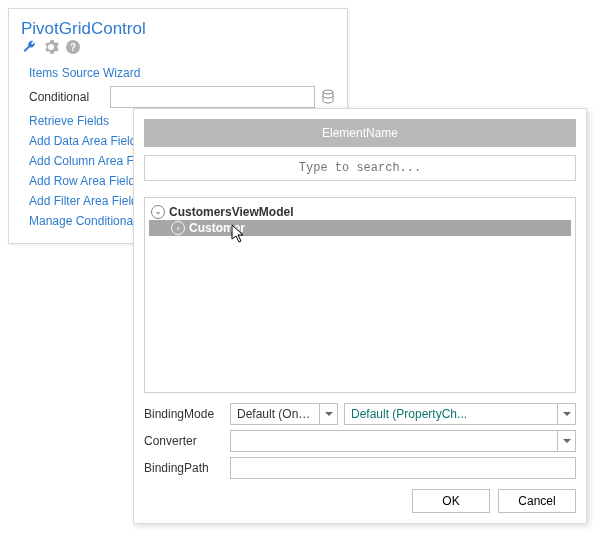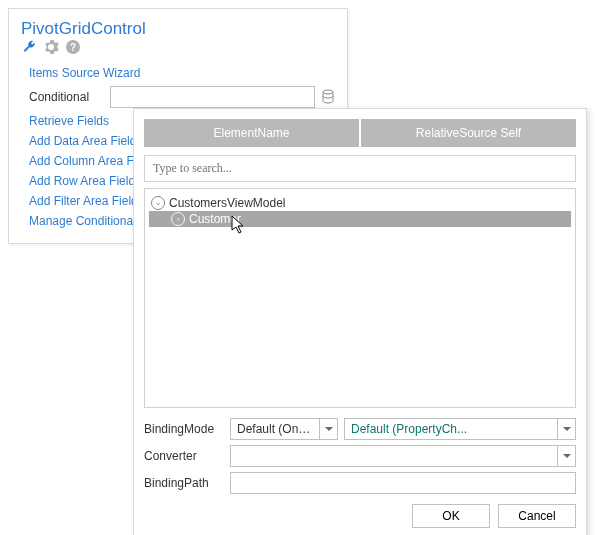--- a/index.html
+++ b/index.html
@@ -80,30 +80,32 @@
     font-size: 12px;
     background: #b9b9b9;
     color: #fff;
     cursor: pointer;
   }
   .tab.active { background: #2f97e8; }
   .search {
     width: 100%;
     border: 1px solid #d0d0d0;
     padding: 5px 8px;
-    font-family: Liberation Serif, serif;
+    font-family: Liberation Mono, monospace;
     font-size: 12px;
     color: #999;
-    margin-bottom: 6px;
+    margin-bottom: 16px;
+    text-align: center;
   }
   .tree {
     border: 1px solid #d0d0d0;
-    height: 220px;
+    height: 196px;
     padding: 6px 4px;
     overflow: auto;
+    font-weight: bold;
   }
   .tree-row {
     display: flex;
     align-items: center;
     padding: 1px 2px;
     font-size: 12px;
     gap: 4px;
     cursor: pointer;
   }
   .tree-row.selected {
@@ -234,21 +236,20 @@
     <div class="tp-link">Add Column Area Field</div>
     <div class="tp-link">Add Row Area Field</div>
     <div class="tp-link">Add Filter Area Field</div>
     <div class="tp-link">Manage Conditional Formatting Rules</div>
   </div>
 </div>
 
 <div class="popup">
   <div class="tabs">
     <div class="tab">ElementName</div>
-    <div class="tab">RelativeSource Self</div>
   </div>
 
   <input class="search" type="text" placeholder="Type to search..." style="">
 
   <div class="tree" style="position:relative;">
     <div class="tree-row tree-indent0">
       <span class="expander expanded"></span>
       <span>CustomersViewModel</span>
     </div>
     <div class="tree-row tree-indent1 selected">

